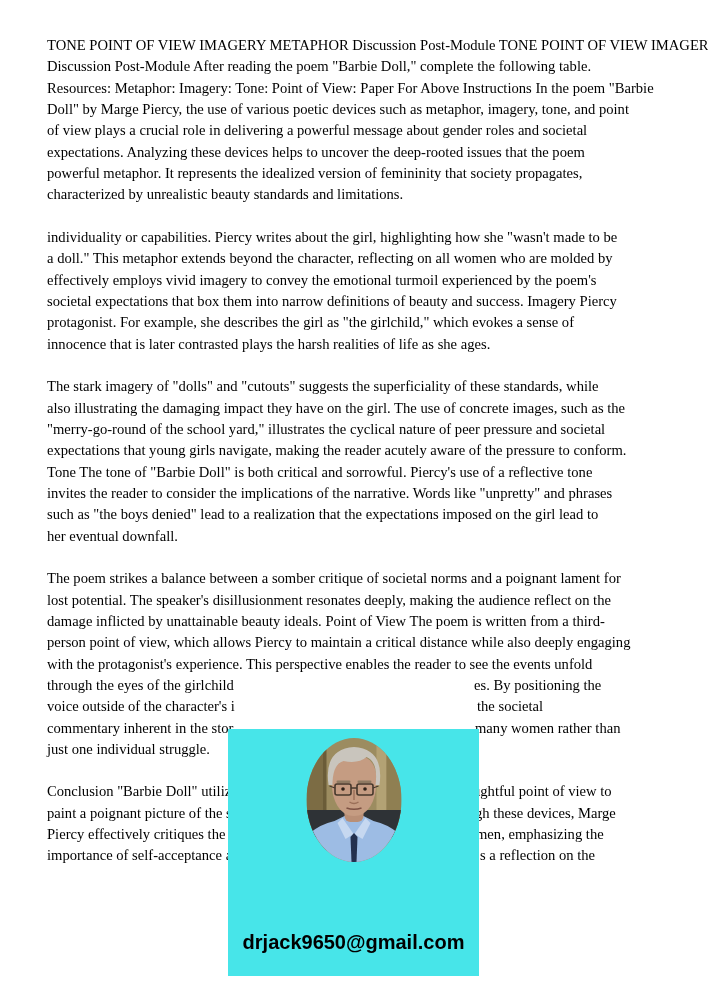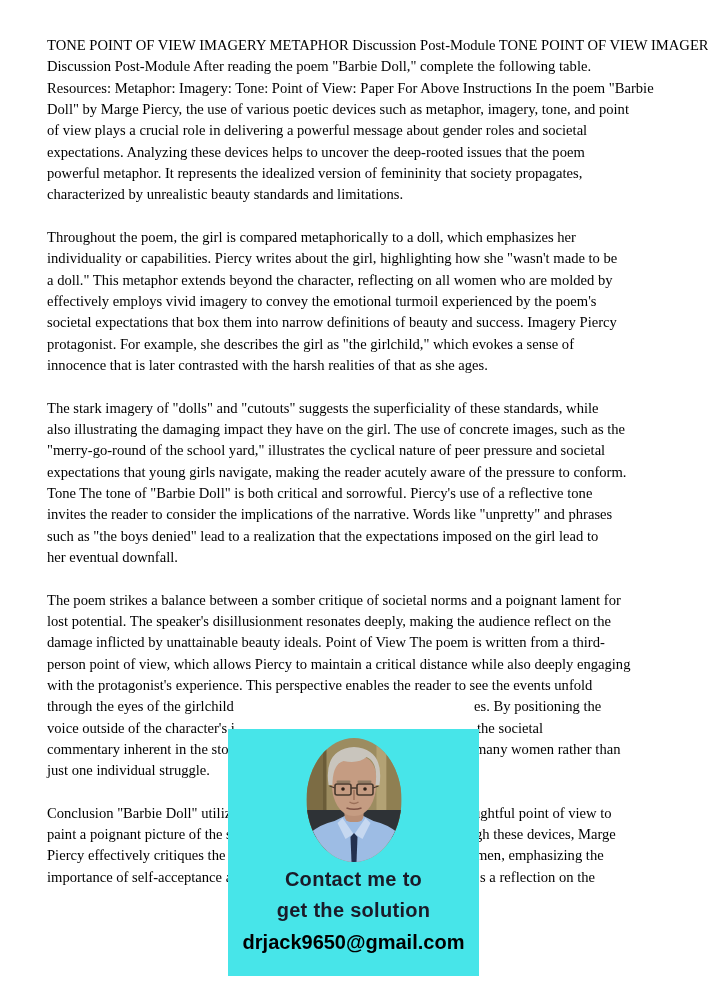--- a/index.html
+++ b/index.html
@@ -70,27 +70,26 @@
         <div class="line">TONE POINT OF VIEW IMAGERY METAPHOR Discussion Post-Module TONE POINT OF VIEW IMAGERY</div>
         <div class="line">Discussion Post-Module After reading the poem "Barbie Doll," complete the following table.</div>
         <div class="line">Resources: Metaphor: Imagery: Tone: Point of View: Paper For Above Instructions In the poem "Barbie</div>
         <div class="line">Doll" by Marge Piercy, the use of various poetic devices such as metaphor, imagery, tone, and point</div>
         <div class="line">of view plays a crucial role in delivering a powerful message about gender roles and societal</div>
         <div class="line">expectations. Analyzing these devices helps to uncover the deep-rooted issues that the poem</div>
         <div class="line">powerful metaphor. It represents the idealized version of femininity that society propagates,</div>
         <div class="line">characterized by unrealistic beauty standards and limitations.</div>
       </div>
       <div class="para">
-        <div class="line">Throughout the poem, the girl is compared metaphorically to a doll, which emphasizes her</div>
         <div class="line">individuality or capabilities. Piercy writes about the girl, highlighting how she "wasn't made to be</div>
         <div class="line">a doll." This metaphor extends beyond the character, reflecting on all women who are molded by</div>
         <div class="line">effectively employs vivid imagery to convey the emotional turmoil experienced by the poem's</div>
         <div class="line">societal expectations that box them into narrow definitions of beauty and success. Imagery Piercy</div>
         <div class="line">protagonist. For example, she describes the girl as "the girlchild," which evokes a sense of</div>
-        <div class="line">innocence that is later contrasted with the harsh realities of that as she ages.</div>
+        <div class="line">innocence that is later contrasted plays the harsh realities of life as she ages.</div>
       </div>
       <div class="para">
         <div class="line">The stark imagery of "dolls" and "cutouts" suggests the superficiality of these standards, while</div>
         <div class="line">also illustrating the damaging impact they have on the girl. The use of concrete images, such as the</div>
         <div class="line">"merry-go-round of the school yard," illustrates the cyclical nature of peer pressure and societal</div>
         <div class="line">expectations that young girls navigate, making the reader acutely aware of the pressure to conform.</div>
         <div class="line">Tone The tone of "Barbie Doll" is both critical and sorrowful. Piercy's use of a reflective tone</div>
         <div class="line">invites the reader to consider the implications of the narrative. Words like "unpretty" and phrases</div>
         <div class="line">such as "the boys denied" lead to a realization that the expectations imposed on the girl lead to</div>
         <div class="line">her eventual downfall.</div>
@@ -142,20 +141,16 @@
           <rect x="50.5" y="46" width="16" height="11" rx="2" fill="none" stroke="#46382c" stroke-width="1.6"></rect>
           <path d="M44.5,50 H50.5" stroke="#46382c" stroke-width="1.4" fill="none"></path>
           <path d="M28.5,50 L23,48 M66.5,50 L72,48" stroke="#46382c" stroke-width="1.2" fill="none"></path>
           <circle cx="36.5" cy="51" r="1.8" fill="#2e2118"></circle>
           <circle cx="58.5" cy="51" r="1.8" fill="#2e2118"></circle>
           <path d="M47.5,52 L47.5,62 M43,64 Q47.5,67 52,64" stroke="#9a6f58" stroke-width="1.4" fill="none"></path>
           <path d="M40,70 Q47.5,72.5 55,70" stroke="#7e5244" stroke-width="1.6" fill="none"></path>
         </g>
       </svg>
     </div>
-    <div class="overlay-heading">
-      <div>Contact me to</div>
-      <div>get the solution</div>
-    </div>
     <div class="overlay-email">drjack9650@gmail.com</div>
   </div>
 
 </div>
 
 </body></html>

